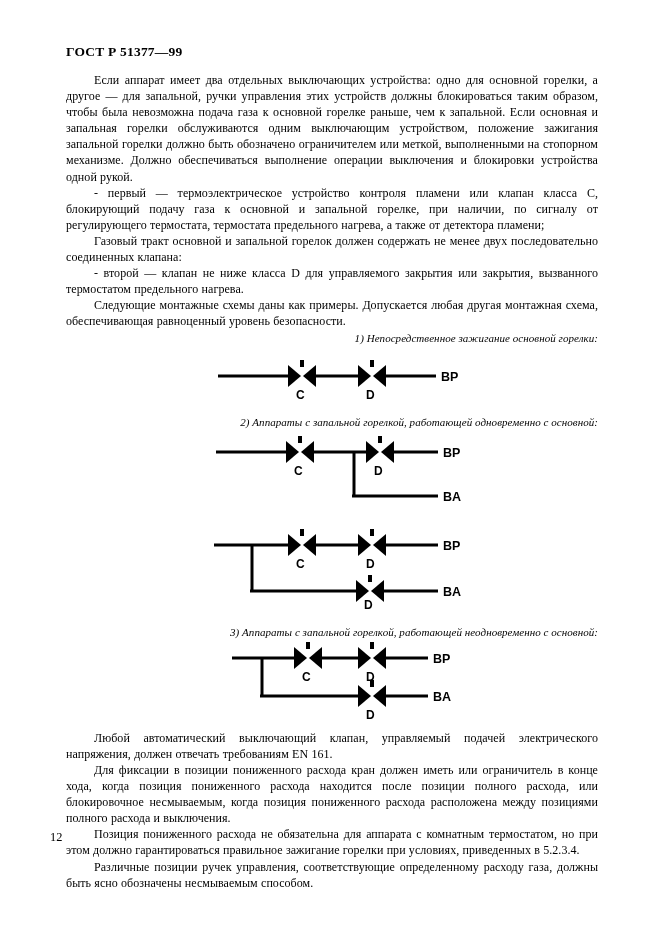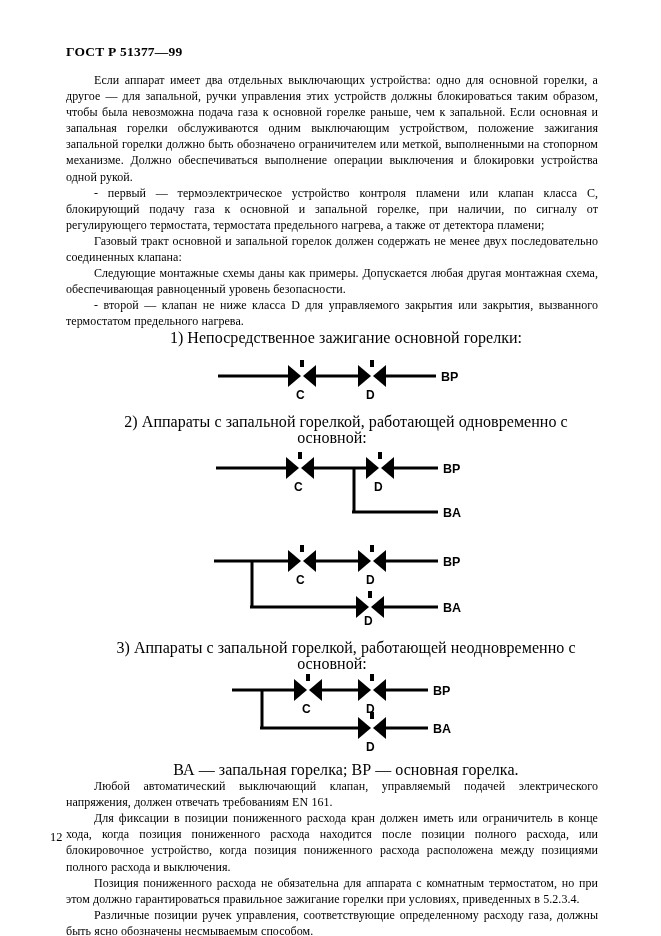--- a/index.html
+++ b/index.html
@@ -44,25 +44,26 @@
     text-align: justify;
     text-indent: 28px;
     letter-spacing: 0.05px;
     word-spacing: 0.2px;
   }
   p.body.dash {
     text-indent: 28px;
   }
   p.listitem {
     margin: 0;
-    font-size: 16px;
+    font-size: 11px;
     line-height: 16.1px;
-    text-align: center;
+    text-align: right;
     text-indent: 28px;
     letter-spacing: 0.05px;
+    font-style: italic;
   }
   .figure {
     position: relative;
     width: 532px;
   }
   .figure svg {
     display: block;
   }
   .pagenum {
     position: absolute;
@@ -78,22 +79,22 @@
 
 <div class="page">
 
   <div class="header">ГОСТ Р 51377—99</div>
 
   <div class="content">
 
     <p class="body">Если аппарат имеет два отдельных выключающих устройства: одно для основной горелки, а другое — для запальной, ручки управления этих устройств должны блокироваться таким образом, чтобы была невозможна подача газа к основной горелке раньше, чем к запальной. Если основная и запальная горелки обслуживаются одним выключающим устройством, положение зажигания запальной горелки должно быть обозначено ограничителем или меткой, выполненными на стопорном механизме. Должно обеспечиваться выполнение операции выключения и блокировки устройства одной рукой.</p>
     <p class="body dash">- первый — термоэлектрическое устройство контроля пламени или клапан класса С, блокирующий подачу газа к основной и запальной горелке, при наличии, по сигналу от регулирующего термостата, термостата предельного нагрева, а также от детектора пламени;</p>
     <p class="body">Газовый тракт основной и запальной горелок должен содержать не менее двух последовательно соединенных клапана:</p>
+    <p class="body dash">- второй — клапан не ниже класса D для управляемого закрытия или закрытия, вызванного термостатом предельного нагрева.</p>
     <p class="body">Следующие монтажные схемы даны как примеры. Допускается любая другая монтажная схема, обеспечивающая равноценный уровень безопасности.</p>
-    <p class="body dash">- второй — клапан не ниже класса D для управляемого закрытия или закрытия, вызванного термостатом предельного нагрева.</p>
 
     <p class="listitem">1)  Непосредственное зажигание основной горелки:</p>
 
     <div class="figure">
       <svg width="532" height="60" viewBox="0 0 532 60" xmlns="http://www.w3.org/2000/svg">
         <g stroke="#000" stroke-width="3" fill="none">
           <line x1="152" y1="30" x2="222" y2="30"></line>
           <line x1="250" y1="30" x2="292" y2="30"></line>
           <line x1="320" y1="30" x2="370" y2="30"></line>
         </g>
@@ -210,23 +211,22 @@
         <text x="236" y="41" font-family="Liberation Sans, sans-serif" font-size="12" font-weight="bold">C</text>
         <text x="300" y="41" font-family="Liberation Sans, sans-serif" font-size="12" font-weight="bold">D</text>
         <text x="300" y="79" font-family="Liberation Sans, sans-serif" font-size="12" font-weight="bold">D</text>
         <text x="367" y="23" font-family="Liberation Sans, sans-serif" font-size="12.5" font-weight="bold">BP</text>
         <text x="367" y="61" font-family="Liberation Sans, sans-serif" font-size="12.5" font-weight="bold">BA</text>
       </svg>
     </div>
 
     <div class="spacer-sm"></div>
 
-    <p class="listitem">ВА — запальная горелка; ВР — основная горелка.</p>
     <p class="body">Любой автоматический выключающий клапан, управляемый подачей электрического напряжения, должен отвечать требованиям EN 161.</p>
-    <p class="body">Для фиксации в позиции пониженного расхода кран должен иметь или ограничитель в конце хода, когда позиция пониженного расхода находится после позиции полного расхода, или блокировочное устройство, когда позиция пониженного расхода расположена между позициями полного расхода и выключения.</p>
+    <p class="body">Для фиксации в позиции пониженного расхода кран должен иметь или ограничитель в конце хода, когда позиция пониженного расхода находится после позиции полного расхода, или блокировочное несмываемым, когда позиция пониженного расхода расположена между позициями полного расхода и выключения.</p>
     <p class="body">Позиция пониженного расхода не обязательна для аппарата с комнатным термостатом, но при этом должно гарантироваться правильное зажигание горелки при условиях, приведенных в 5.2.3.4.</p>
     <p class="body">Различные позиции ручек управления, соответствующие определенному расходу газа, должны быть ясно обозначены несмываемым способом.</p>
 
   </div>
 
   <div class="pagenum">12</div>
 
 </div>
 
 </body></html>

